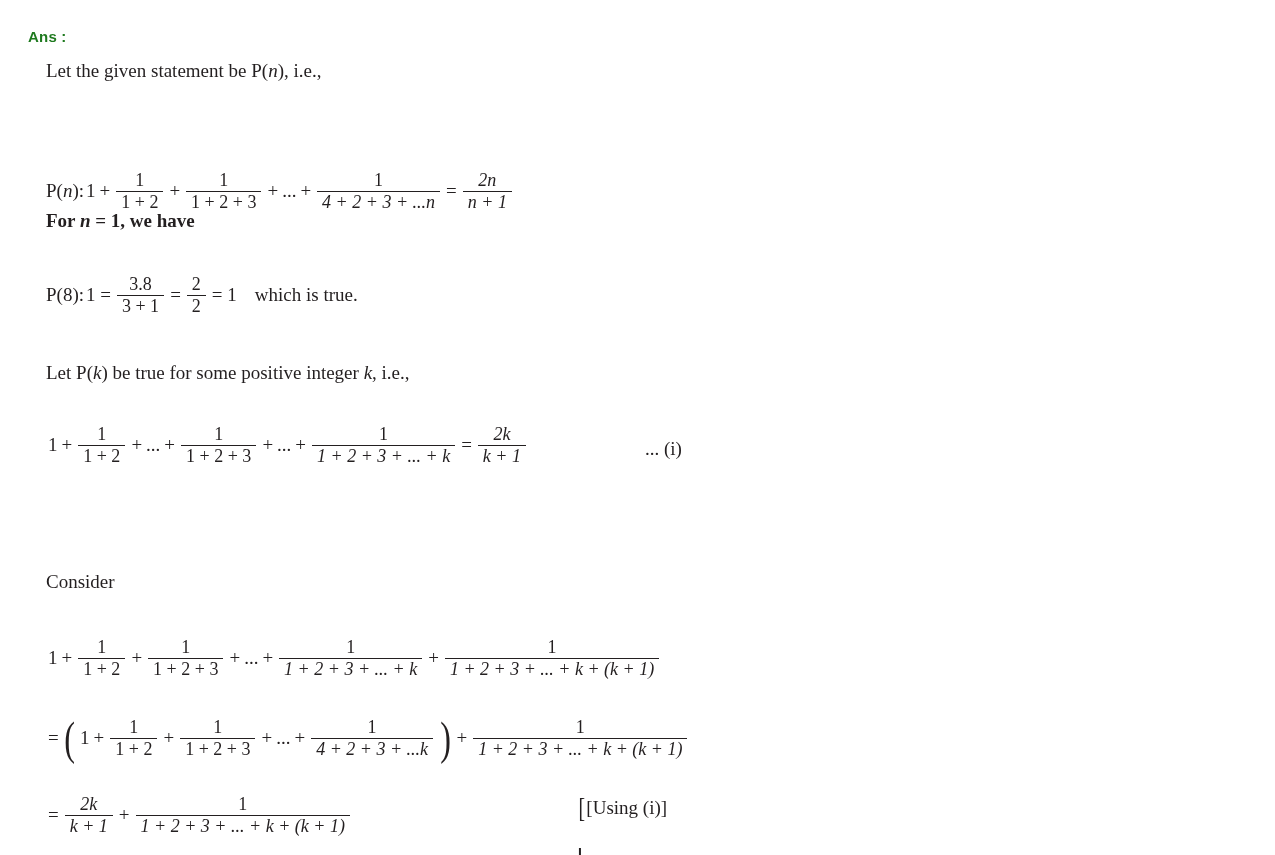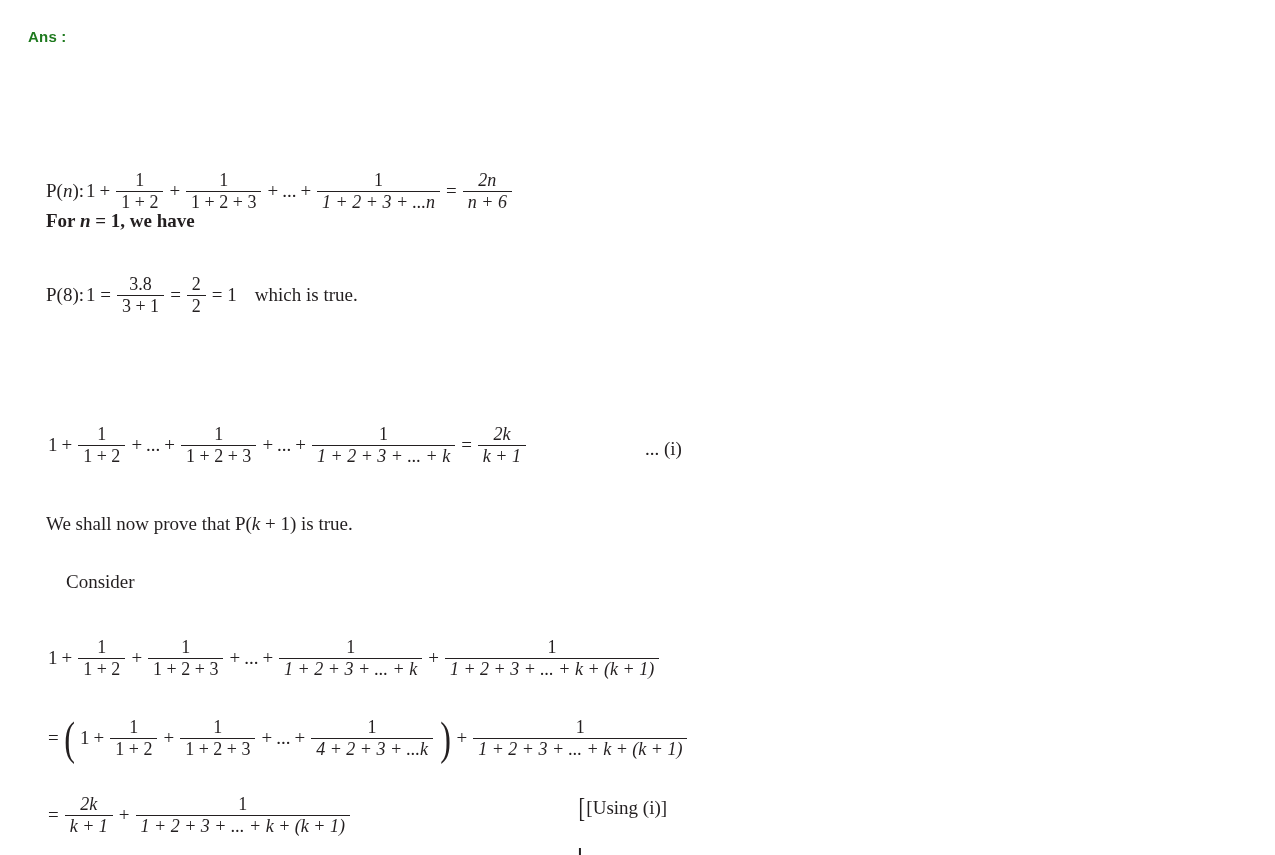--- a/index.html
+++ b/index.html
@@ -107,45 +107,48 @@
     line-height: 1;
   }
 </style>
 </head>
 <body>
 
 <div class="page">
 
   <div class="ans-label">Ans :</div>
 
+  <div class="line" style="left:46px; top:60px;">
+    <span>Let the given statement be P(</span><span class="it">n</span><span>), i.e.,</span>
+  </div>
 
   <div class="mathline" style="left:46px; top:124px;margin-top:47px;">
     <span>P(<span class="it">n</span>):</span>
     <span class="op">1</span>
     <span class="op">+</span>
     <span class="frac">
       <span class="num">1</span>
       <span class="den">1 + 2</span>
     </span>
     <span class="op">+</span>
     <span class="frac">
       <span class="num">1</span>
       <span class="den">1 + 2 + 3</span>
     </span>
     <span class="op">+</span>
     <span class="op">...</span>
     <span class="op">+</span>
     <span class="frac">
       <span class="num">1</span>
-      <span class="den it">1 + 2 + 3 + ...n</span>
+      <span class="den it">4 + 2 + 3 + ...n</span>
     </span>
     <span class="op">=</span>
     <span class="frac">
       <span class="num it">2n</span>
-      <span class="den it">n + 6</span>
+      <span class="den it">n + 1</span>
     </span>
   </div>
 
   <div class="line" style="left:46px; top:210px;font-weight:bold;">
     <span>For </span><span class="it">n</span><span> = 1, we have</span>
   </div>
 
   <div class="mathline" style="left:46px; top:275px;">
     <span>P(8):</span>
     <span class="op">1 =</span>
@@ -155,20 +158,23 @@
     </span>
     <span class="op">=</span>
     <span class="frac">
       <span class="num">2</span>
       <span class="den">2</span>
     </span>
     <span class="op">= 1</span>
     <span class="op" style="padding-left:8px;margin-left:8px;">which is true.</span>
   </div>
 
+  <div class="line" style="left:46px; top:362px;">
+    <span>Let P(</span><span class="it">k</span><span>) be true for some positive integer </span><span class="it">k</span><span>, i.e.,</span>
+  </div>
 
   <div class="mathline" style="left:46px; top:425px;">
     <span class="op">1</span>
     <span class="op">+</span>
     <span class="frac">
       <span class="num">1</span>
       <span class="den">1 + 2</span>
     </span>
     <span class="op">+</span>
     <span class="op">...</span>
@@ -185,25 +191,22 @@
       <span class="den it">1 + 2 + 3 + ... + k</span>
     </span>
     <span class="op">=</span>
     <span class="frac">
       <span class="num it">2k</span>
       <span class="den it">k + 1</span>
     </span>
   </div>
   <div class="tag" style="left:645px; top:438px;">... (i)</div>
 
-  <div class="line" style="left:46px; top:513px;">
-    <span>We shall now prove that P(</span><span class="it">k</span><span> + 1) is true.</span>
-  </div>
-
-  <div class="line" style="left:46px; top:571px;margin-left:20px;">Consider</div>
+
+  <div class="line" style="left:46px; top:571px;">Consider</div>
 
   <div class="mathline" style="left:46px; top:638px;">
     <span class="op">1</span>
     <span class="op">+</span>
     <span class="frac">
       <span class="num">1</span>
       <span class="den">1 + 2</span>
     </span>
     <span class="op">+</span>
     <span class="frac">

